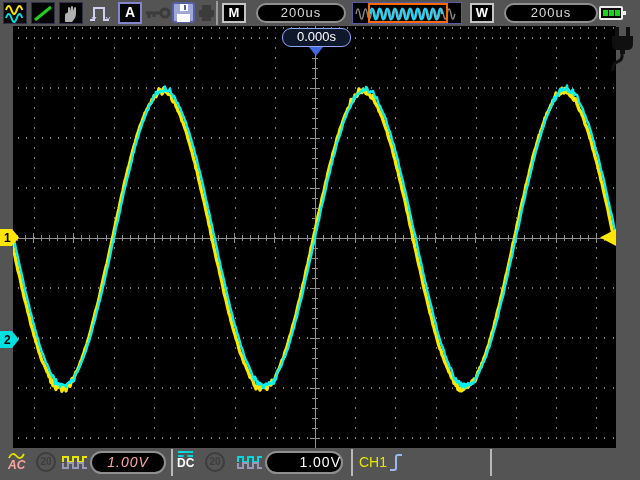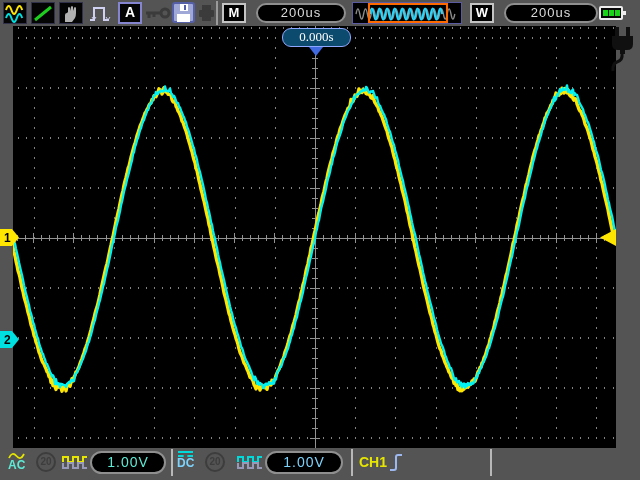--- a/index.html
+++ b/index.html
@@ -16,37 +16,37 @@
   .pill{position:absolute;background:#000;border:2px solid #8f8f8f;border-radius:12px;box-sizing:border-box;
         color:#dcdcdc;font-size:13px;text-align:center;}
   .pill-top{top:3px;height:20px;line-height:16px;letter-spacing:1px;margin-left:6px;}
   .tb-sep{position:absolute;left:216px;top:1px;width:2px;height:24px;background:#9a9a9a;}
   .strip{position:absolute;left:352px;top:2px;width:110px;height:22px;background:#000;border:1px solid #5a5aa0;box-sizing:border-box;}
   .battery{position:absolute;left:599px;top:6px;width:24px;height:14px;border:2px solid #ececec;border-radius:2px;background:#060606;box-sizing:border-box;}
   .battery .bar{position:absolute;top:2px;width:5px;height:6px;background:#17d417;}
   .battery .nub{position:absolute;right:-5px;top:3px;width:3px;height:4px;background:#ececec;}
   
   .gridwrap{position:absolute;left:13px;top:26px;width:603px;height:422px;background:#000;}
-  .trigflag{position:absolute;left:282px;top:28px;width:69px;height:19px;background:#0c4a6e;border:1px solid #8fa8ff;
-            border-radius:9px;box-sizing:border-box;color:#fff;font-size:13px;text-align:center;line-height:16px;font-family:Liberation Serif, serif;}
+  .trigflag{position:absolute;left:282px;top:28px;width:69px;height:19px;background:#0f172a;border:1px solid #8fa8ff;
+            border-radius:9px;box-sizing:border-box;color:#fff;font-size:13px;text-align:center;line-height:16px;}
   .trigptr{position:absolute;left:309px;top:47px;width:0;height:0;
            border-left:7px solid transparent;border-right:7px solid transparent;border-top:9px solid #4169e0;}
   .chmarker{position:absolute;left:0;width:20px;height:17px;}
   .trigarrow{position:absolute;left:599px;top:229px;}
   .plug{position:absolute;left:610px;top:27px;}
   
   .botbar{position:absolute;left:0;top:448px;width:640px;height:32px;}
   .bb-sep{position:absolute;top:1px;width:2px;height:27px;background:#b8b8b8;}
   .pill-bot{top:3px;height:23px;line-height:19px;font-size:14px;letter-spacing:1px;}
   .coup{position:absolute;display:flex;flex-direction:column;align-items:center;}
   .coup .txt{font-size:12px;font-weight:bold;line-height:11px;letter-spacing:0;}
   .c20{position:absolute;top:4px;width:20px;height:20px;border:2px solid #3d3d3d;border-radius:50%;box-sizing:border-box;
        color:#3d3d3d;font-size:10px;font-weight:bold;text-align:center;line-height:15px;}
-  .chsrc{position:absolute;top:6px;color:#e6e600;font-size:14px;font-weight:bold;}
-  .yel{color:#5eead4;} .cya{color:#7dd3fc;}
+  .chsrc{position:absolute;top:6px;color:#e6e600;font-size:14px;font-weight:normal;}
+  .yel{color:#fca5a5;font-style:italic;} .cya{color:#ffffff;text-align:right;}
 </style>
 </head>
 <body>
 
 <div class="screen">
 
   <div class="topbar">
     <div class="ibox" style="left:3px">
       <svg width="22" height="19">
           <path d="M2 6 q2.7 -8 5.4 0 t5.4 0 t5.4 0" fill="none" stroke="#ffe600" stroke-width="2"></path>

